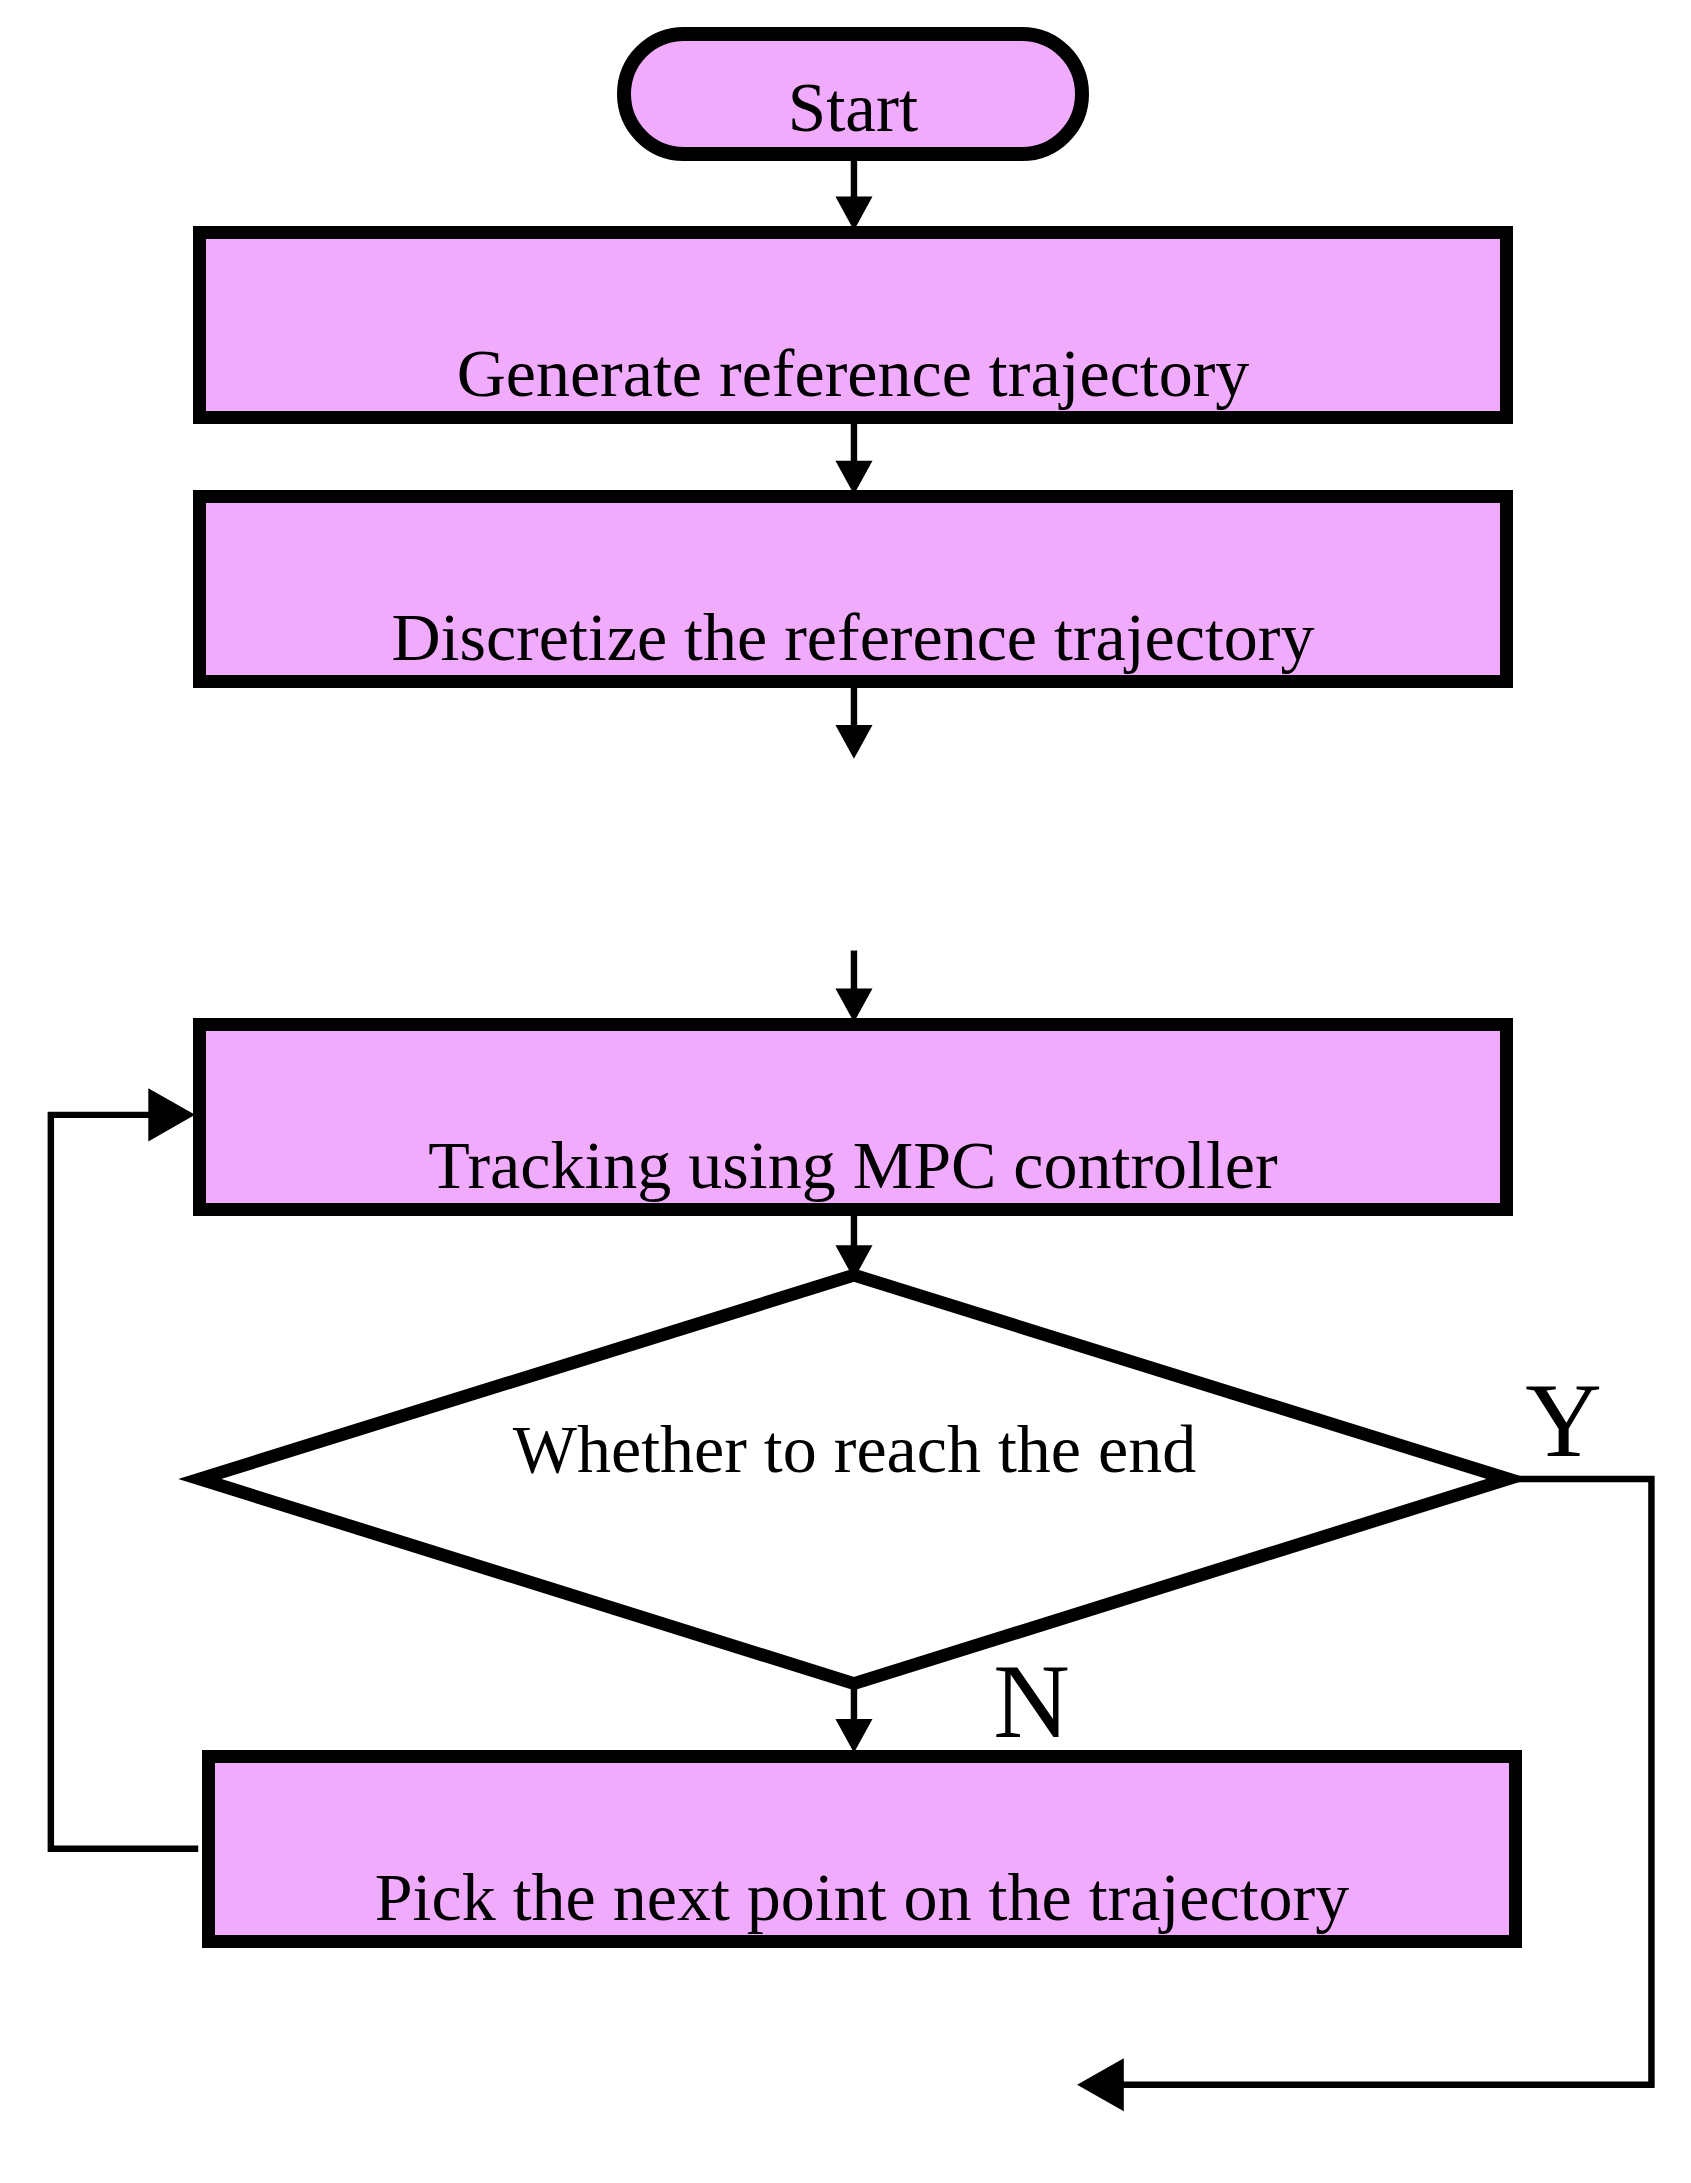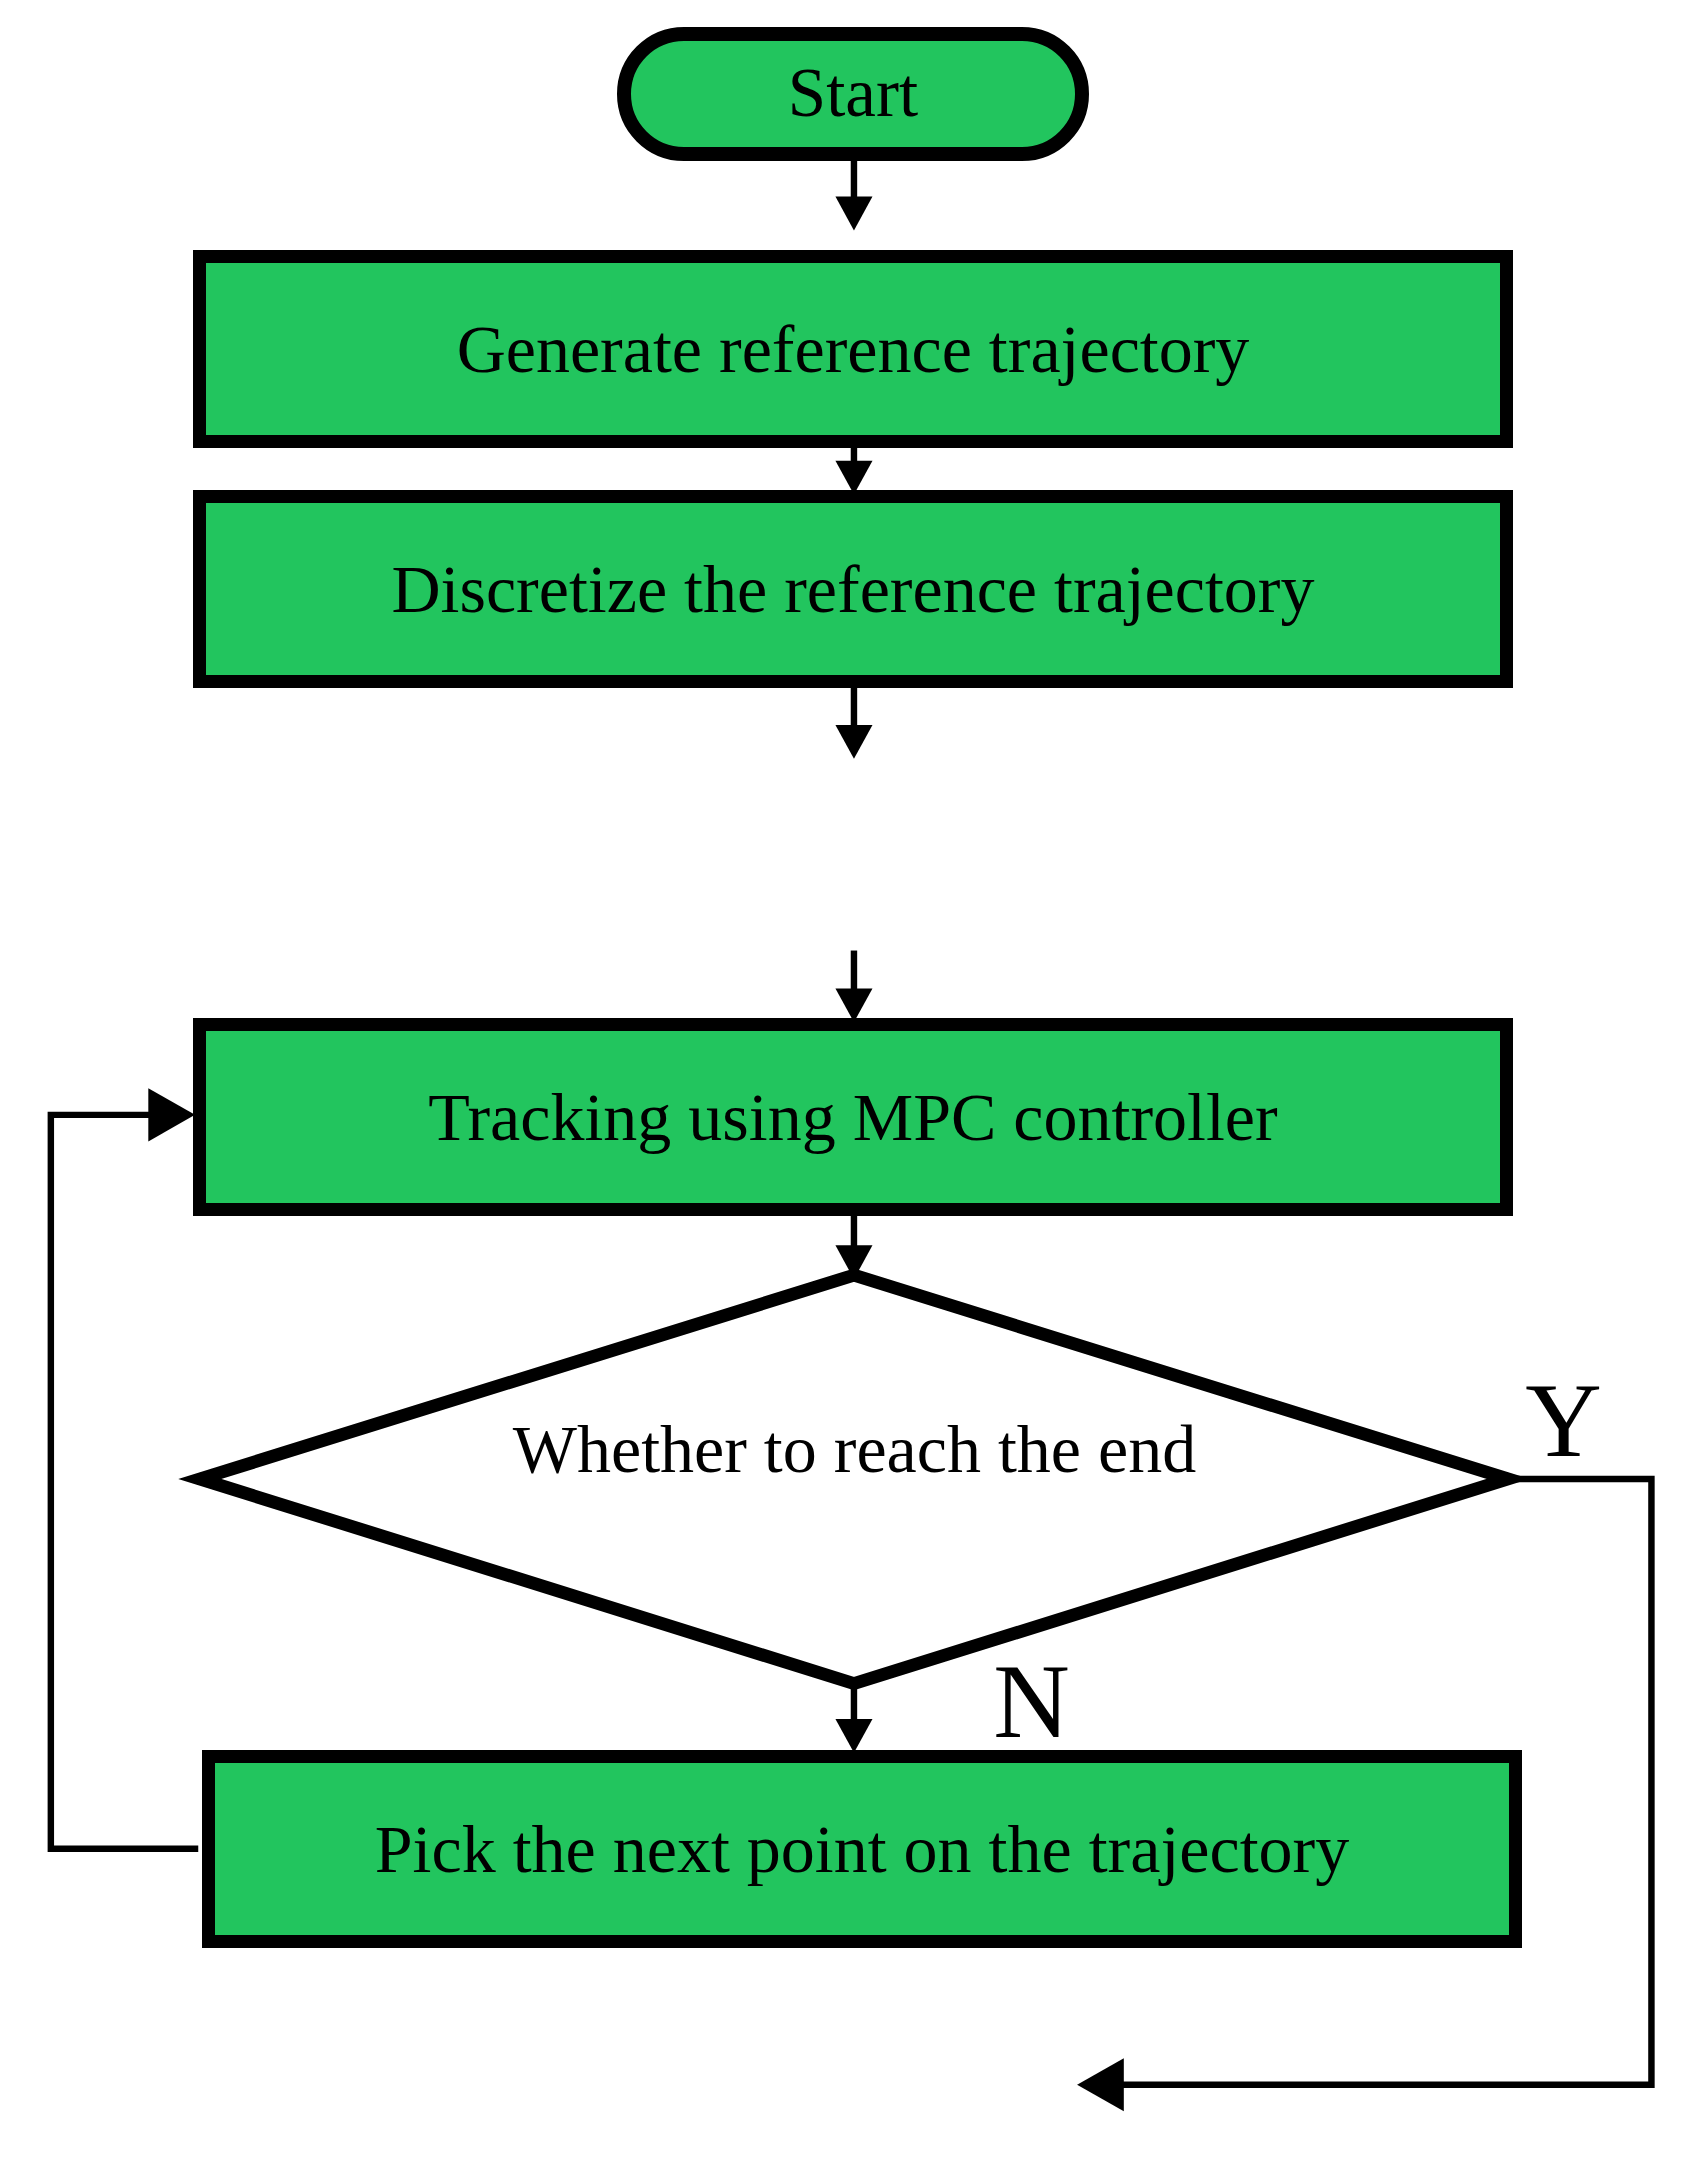--- a/index.html
+++ b/index.html
@@ -19,24 +19,24 @@
   svg.wires {
     position: absolute;
     left: 0;
     top: 0;
     width: 1691px;
     height: 2183px;
   }
   .node {
     position: absolute;
     box-sizing: border-box;
-    background: #22c55e;
+    background: #f0abfc;
     border: 12px solid #000000;
     display: flex;
-    align-items: center;
+    align-items: flex-end;
     justify-content: center;
     text-align: center;
     font-size: 68px;
     line-height: 1.1;
     white-space: nowrap;
   }
   .terminator {
     border-width: 14.5px;
   }
   .start-node {
@@ -54,21 +54,21 @@
     height: 140px;
     border-radius: 71px;
     font-size: 69px;
   }
   .process {
     left: 193px;
     width: 1320px;
     height: 198px;
     border-width: 13px;
   }
-  .p1 { top: 226px; margin-top: 24px; }
+  .p1 { top: 226px; }
   .p2 { top: 490px; }
   .p3 { top: 754px; }
   .p4 { top: 1018px; }
   .p5 { top: 1750px; margin-left: 9px; }
   .decision-label {
     position: absolute;
     left: 371px;
     top: 1406px;
     width: 967px;
     text-align: center;

